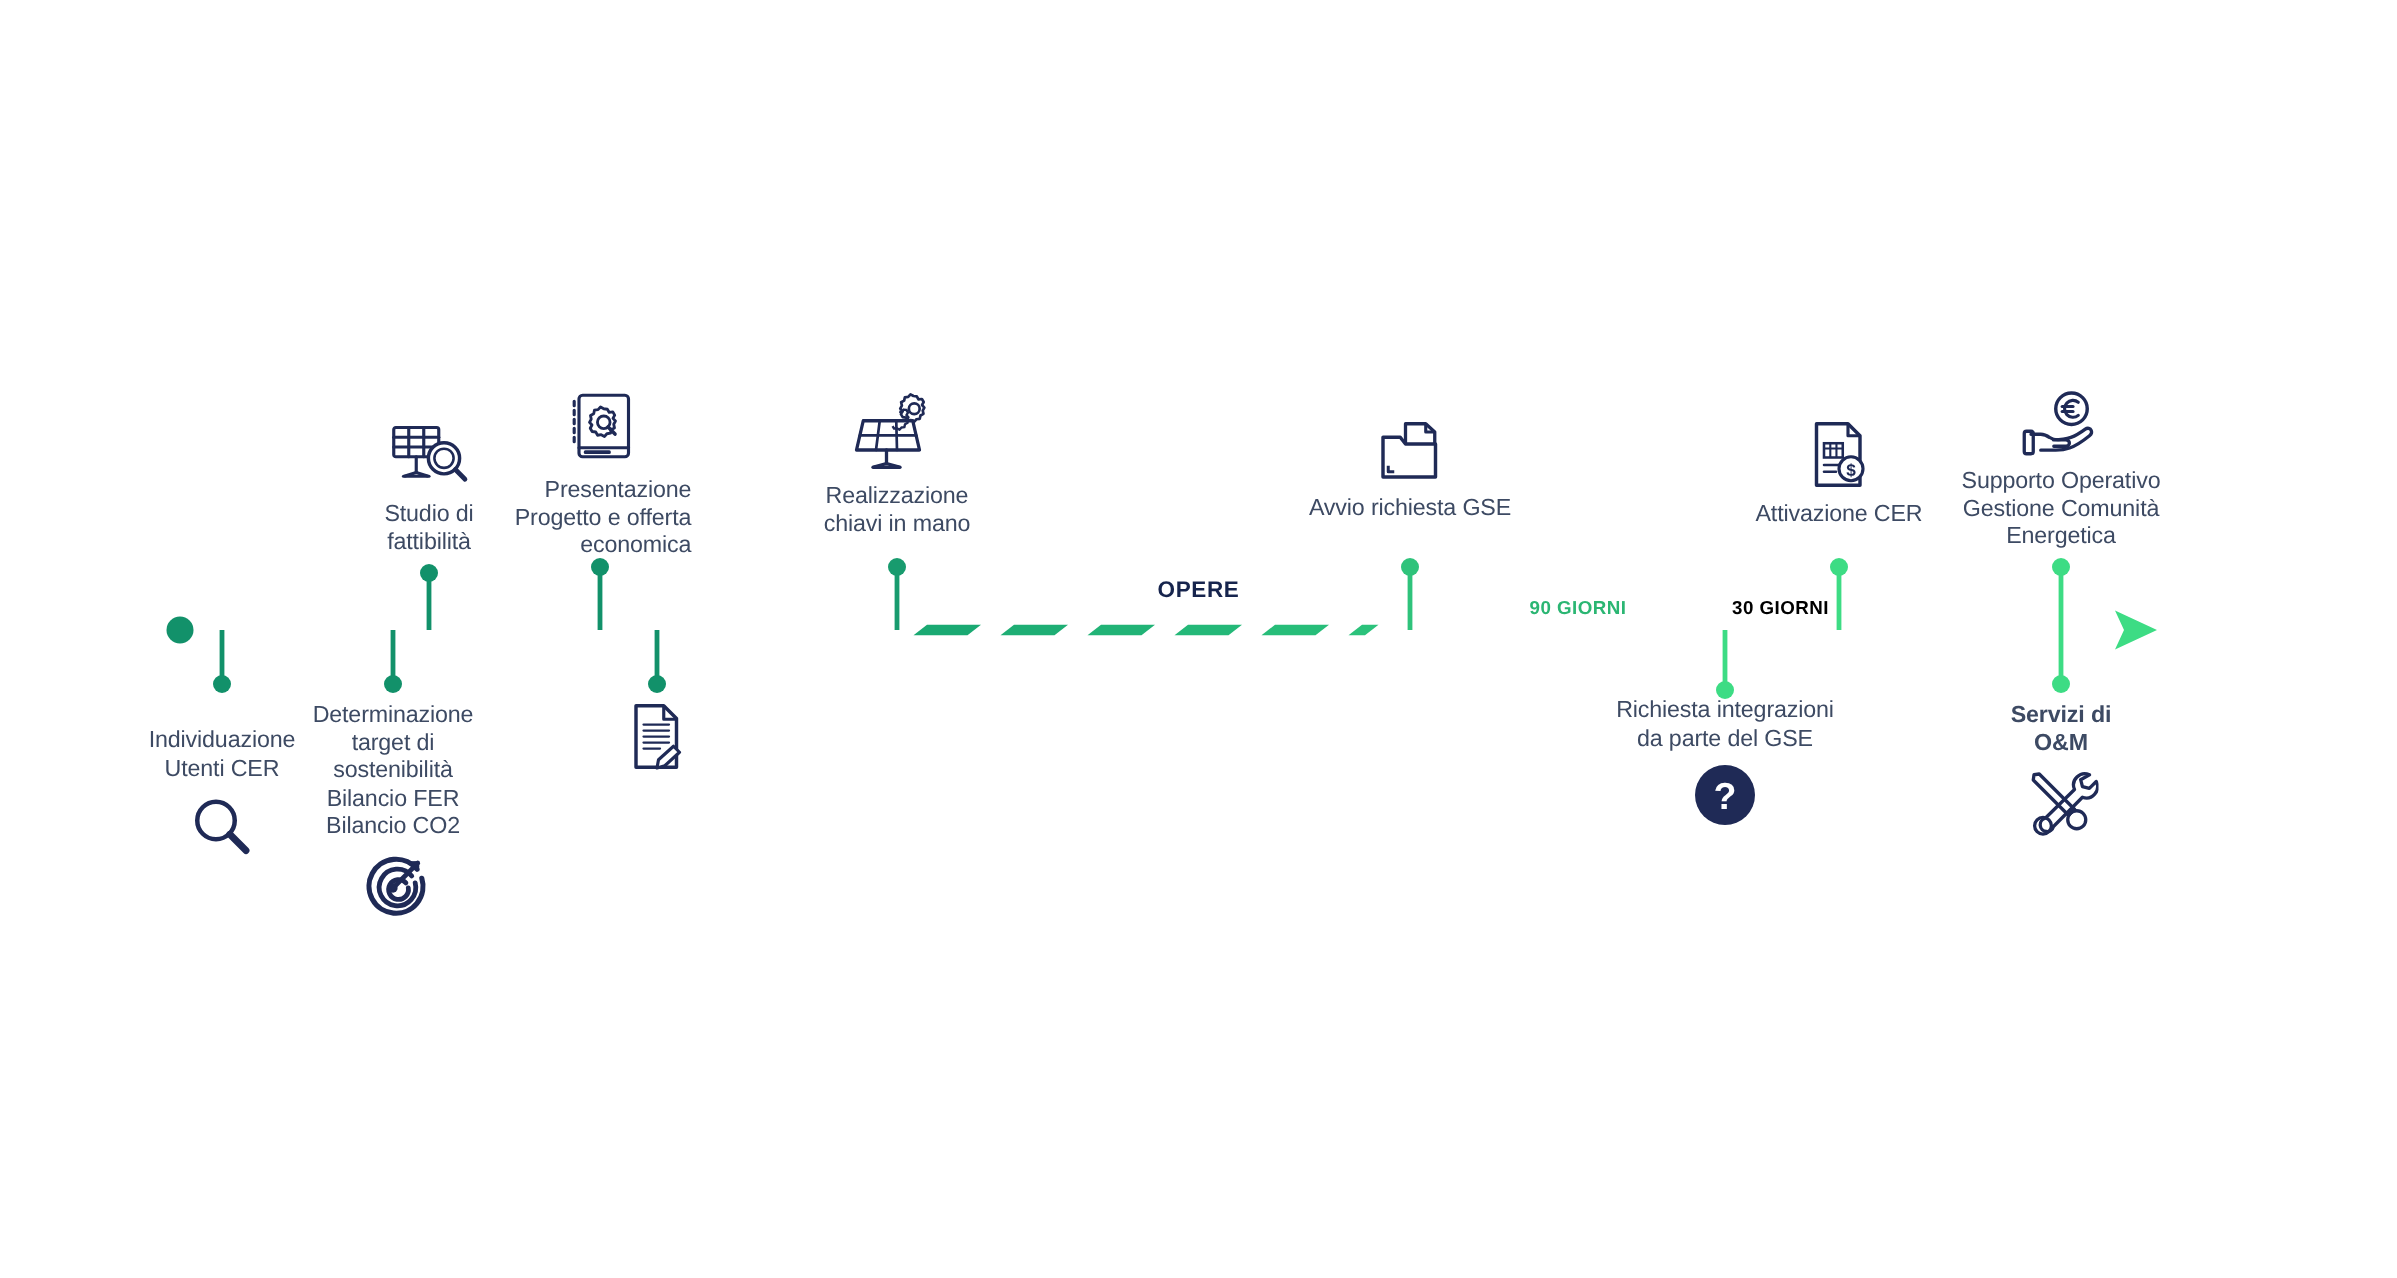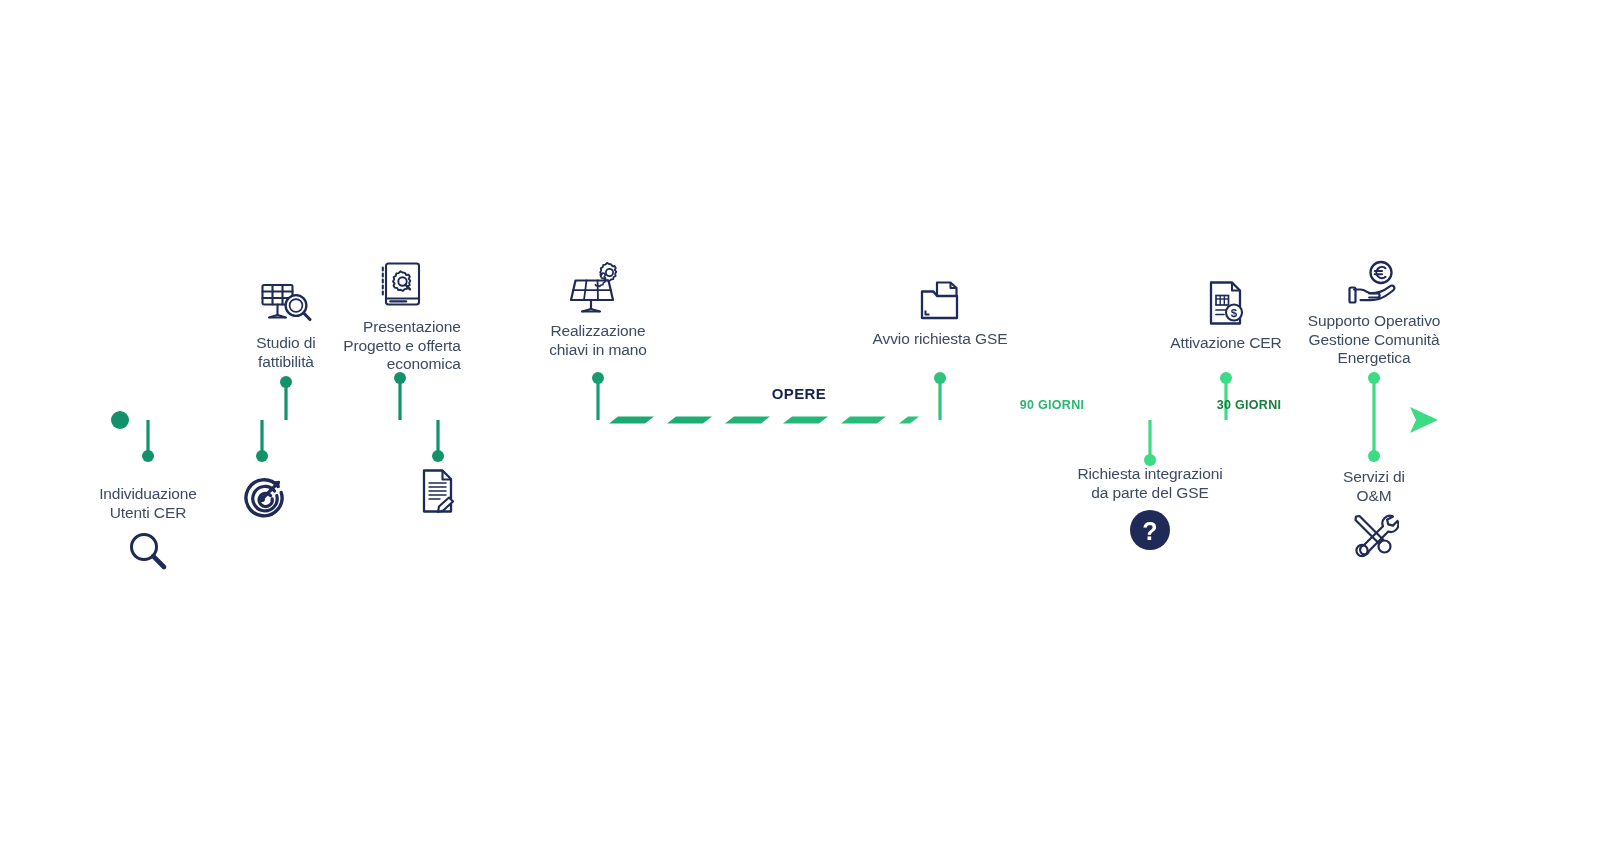--- a/index.html
+++ b/index.html
@@ -129,20 +129,25 @@
         <div class="label">Individuazione
 Utenti CER</div>
         <span class="icon">
           <svg class="ic" width="46" height="46" viewBox="0 0 46 46">
         <circle cx="19" cy="19" r="12.5" fill="none" stroke="#1f2a56" stroke-width="3"></circle>
         <line x1="28.2" y1="28.2" x2="39" y2="39" stroke="#1f2a56" stroke-width="4.6" stroke-linecap="round"></line>
       </svg>
         </span>
       </div>
       <div class="node below" style="left: 262px; top: 468px;">
+        <div class="label">Determinazione
+target di
+sostenibilità
+Bilancio FER
+Bilancio CO2</div>
         <span class="icon">
           <svg class="ic" width="48" height="48" viewBox="0 0 48 48">
         <path d="M40 12.5a18 18 0 1 0 3.2 6" fill="none" stroke="#1f2a56" stroke-width="3.4" stroke-linecap="round"></path>
         <path d="M36.5 17a12.2 12.2 0 1 0 2.3 4.6" fill="none" stroke="#1f2a56" stroke-width="3.2" stroke-linecap="round"></path>
         <path d="M32.6 21.6a6.6 6.6 0 1 0 1.6 3.3" fill="none" stroke="#1f2a56" stroke-width="3.2" stroke-linecap="round"></path>
         <circle cx="24" cy="25" r="3.1" fill="#1f2a56" stroke="none"></circle>
         <line x1="24" y1="25" x2="40.5" y2="8.4" stroke="#1f2a56" stroke-width="3.2" stroke-linecap="round"></line>
         <path d="M34.6 7.2 41.6 7 41.4 14z" fill="#1f2a56" stroke="none"></path>
       </svg>
         </span>
@@ -269,36 +274,36 @@
         <line x1="26.8" y1="14.3" x2="34" y2="14.3" stroke="#1f2a56" stroke-width="2.1" stroke-linecap="round"></line>
         <path d="M6 29.5h6.5c2.5 0 4 .8 6 2.2 1.6 1.2 3.2 1.6 5.5 1.6h5.2c1.4 0 2.4 .9 2.4 2.1 0 1.2-1 2.1-2.4 2.1h-8" fill="none" stroke="#1f2a56" stroke-width="2.2" stroke-linejoin="round" stroke-linecap="round"></path>
         <path d="M21 33.3c3.6-.1 8.2-.5 11.6-1.7 3.2-1.1 6.5-3.2 9.6-5.5 1.5-1.1 3.4-.6 4 .9 .5 1.3-.1 2.6-1.2 3.5-4.2 3.4-8.8 6.6-13.3 8.2-3 1.1-6.1 1.4-9.2 1.4H12.5" fill="none" stroke="#1f2a56" stroke-width="2.2" stroke-linejoin="round" stroke-linecap="round"></path>
         <rect x="1.5" y="27.5" width="6" height="15" rx="1.5" fill="none" stroke="#1f2a56" stroke-width="2.2"></rect>
       </svg>
         </span>
         <div class="label">Supporto Operativo
 Gestione Comunità
 Energetica</div>
       </div>
-      <div class="node below" style="left: 1374px; top: 468px;">
+      <div class="node below" style="left: 1374px; top: 468px; font-weight: bold;">
         <div class="label">Servizi di
 O&amp;M</div>
         <span class="icon">
           <svg class="ic" width="50" height="48" viewBox="0 0 50 48">
         <path d="M7 5.5 L10.5 5 L34 28.5 L30 32.5 L6.5 9z" fill="none" stroke="#1f2a56" stroke-width="2.2" stroke-linejoin="round"></path>
         <circle cx="35.5" cy="35.5" r="6" fill="none" stroke="#1f2a56" stroke-width="2.2"></circle>
         <path d="M44 5.5a7.5 7.5 0 0 0-10 9.8L14.5 34.5a4.5 4.5 0 1 0 5.5 5.5L39.3 20.5A7.5 7.5 0 0 0 48.5 10l-4.6 4.6-4.6-1.2-1.2-4.6z" fill="none" stroke="#1f2a56" stroke-width="2.2" stroke-linejoin="round"></path>
         <circle cx="13" cy="39.5" r="5.6" fill="none" stroke="#1f2a56" stroke-width="2.2"></circle>
       </svg>
         </span>
       </div>
     </div>
 
   <div id="phase-layer">
       <div class="phase-label" style="left: 799px; top: 385px;">OPERE</div>
     </div>
 
   <div id="duration-layer">
       <div class="duration" style="left: 1052px; top: 398px; color: rgb(43, 182, 115);">90 GIORNI</div>
-      <div class="duration" style="left: 1249px; top: 398px; color: #15803d;">30 GIORNI</div>
+      <div class="duration" style="left: 1187px; top: 398px; color: #000000;">30 GIORNI</div>
     </div>
 
 </div>
 
 </body></html>

